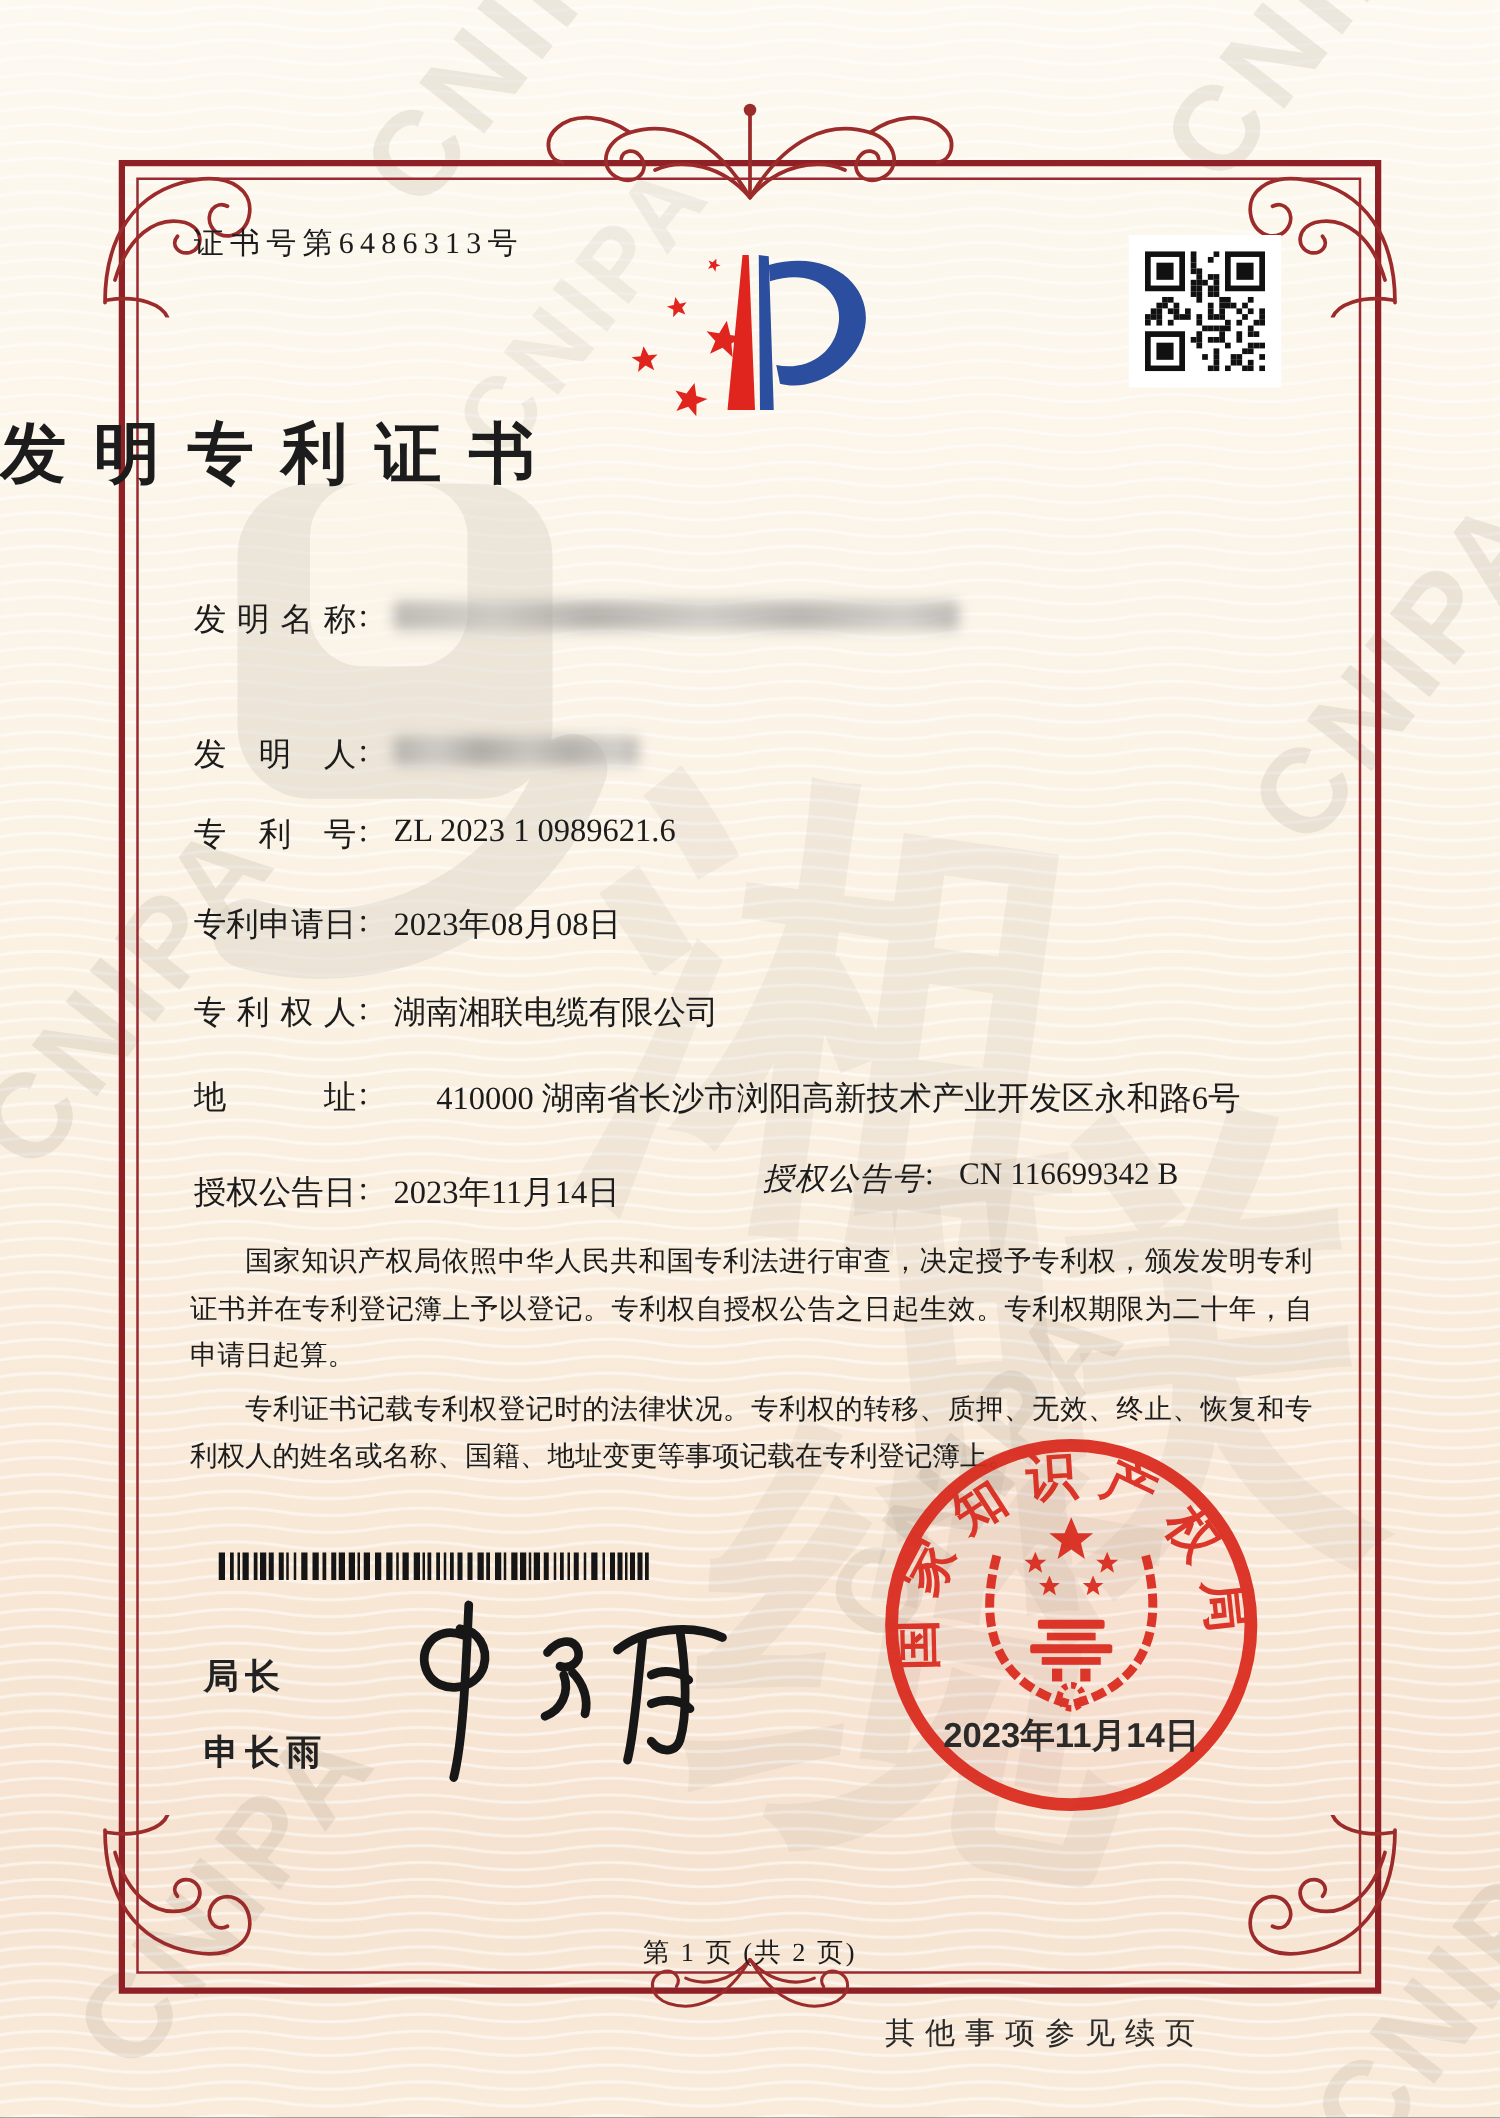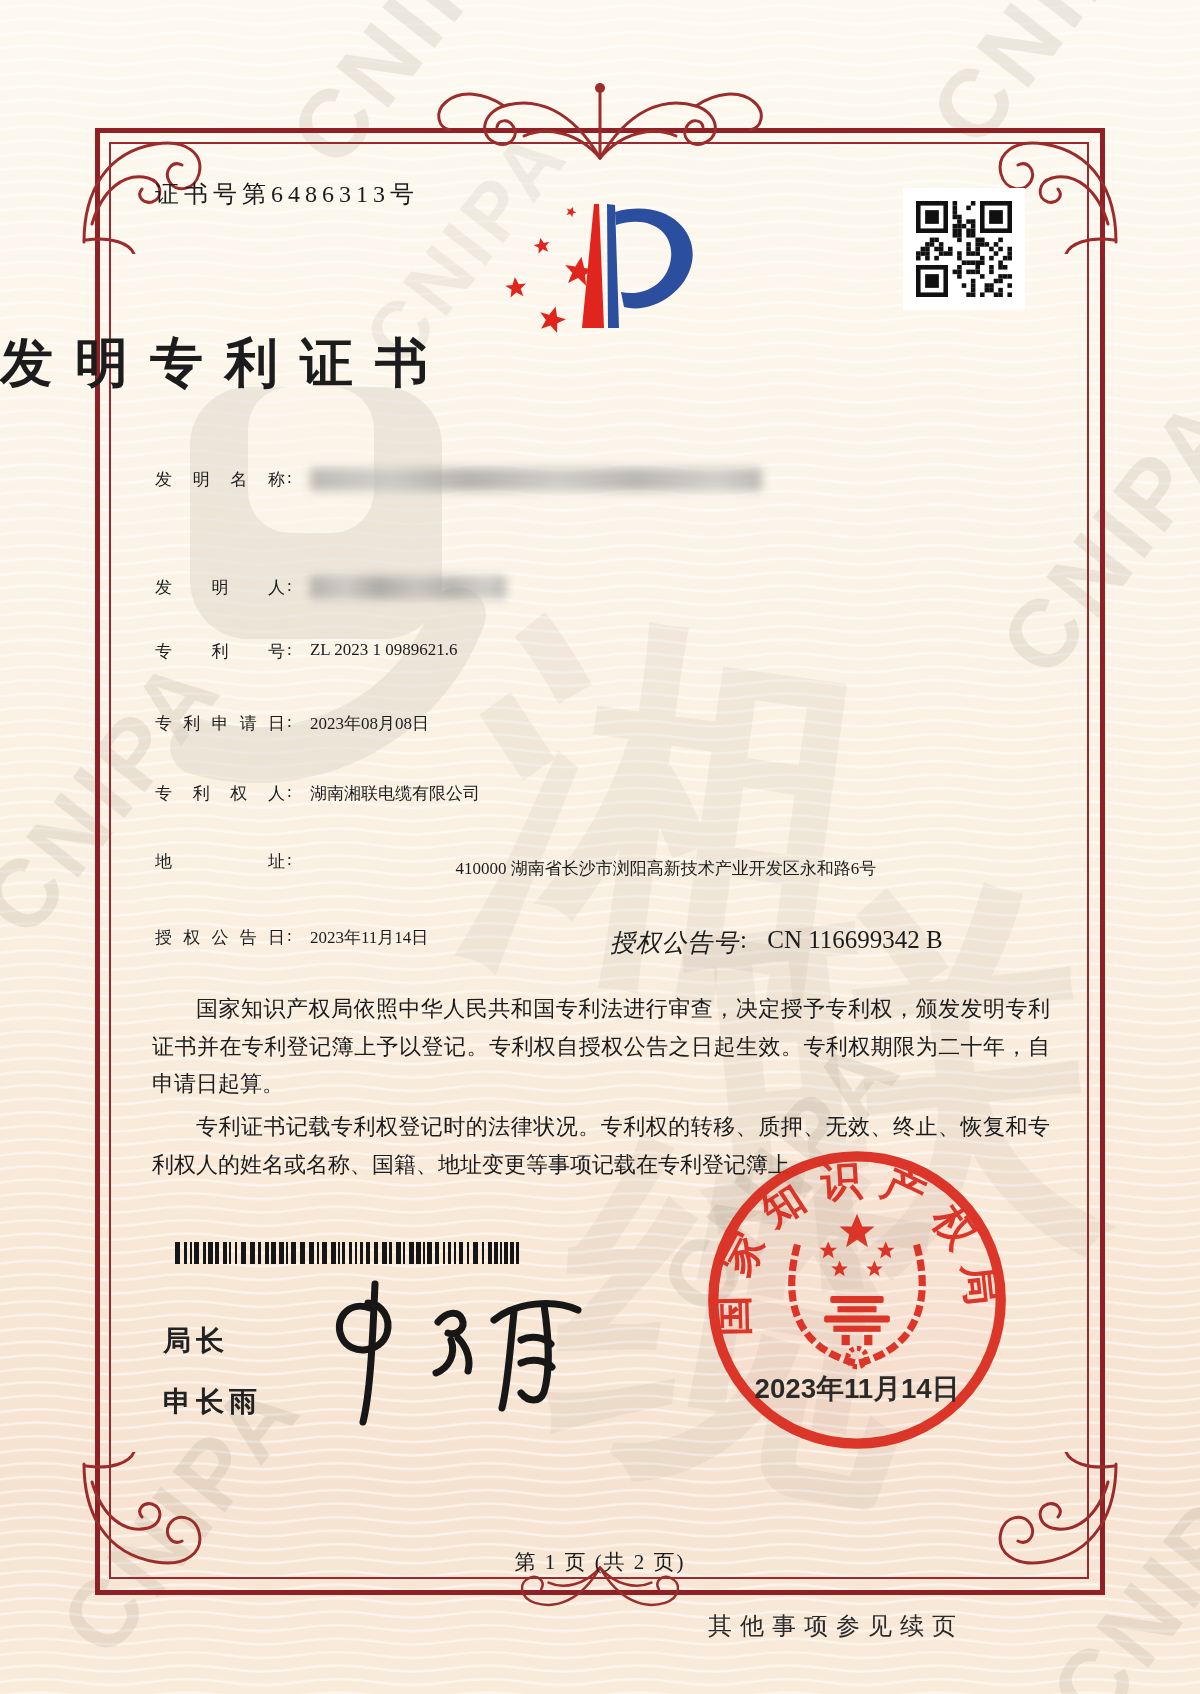--- a/index.html
+++ b/index.html
@@ -19,21 +19,21 @@
   .frame-inner{position:absolute;left:109px;top:142px;width:976px;height:1433px;
     border:2px solid #9a2a30;z-index:2;}
   .orn{position:absolute;z-index:3;pointer-events:none;}
   
   .certno{position:absolute;left:155px;top:178px;font-size:24px;letter-spacing:5px;z-index:4;}
   .logo{position:absolute;left:478px;top:196px;z-index:4;}
   .qrbox{position:absolute;left:903px;top:188px;width:122px;height:122px;background:#fff;z-index:4;}
   .qr{position:absolute;left:13px;top:13px;width:96px;height:96px;}
   .title{position:absolute;left:0;top:328px;width:1200px;text-align:left;
     font-size:53px;font-weight:bold;letter-spacing:22px;z-index:4;}
-  .frow{position:absolute;left:155px;z-index:4;font-size:17px;white-space:nowrap;}
+  .frow{position:absolute;left:155px;z-index:4;font-size:26px;white-space:nowrap;margin-top:10px;}
   .flabel{display:inline-block;width:130px;text-align:justify;text-align-last:justify;vertical-align:top;}
   .fcolon{display:inline-block;margin-left:2px;vertical-align:top;}
   .fval{display:inline-block;margin-left:14px;vertical-align:top;}
   .fval-wrap{white-space:normal;width:712px;line-height:37px;text-align:center;}
   .blurbar{display:inline-block;height:23px;border-radius:4px;vertical-align:-3px;
     background:linear-gradient(90deg,#8a8a8a,#b5b5b5 18%,#7d7d7d 35%,#ababab 55%,#848484 72%,#b0b0b0 90%,#8a8a8a);
     filter:blur(5px);opacity:.55;}
   .frow2{position:absolute;z-index:4;font-size:25px;white-space:nowrap;}
   .para{position:absolute;left:152px;width:898px;z-index:4;font-size:22px;line-height:37.5px;
     text-align:justify;text-indent:2em;font-family:"Liberation Serif",serif;}

